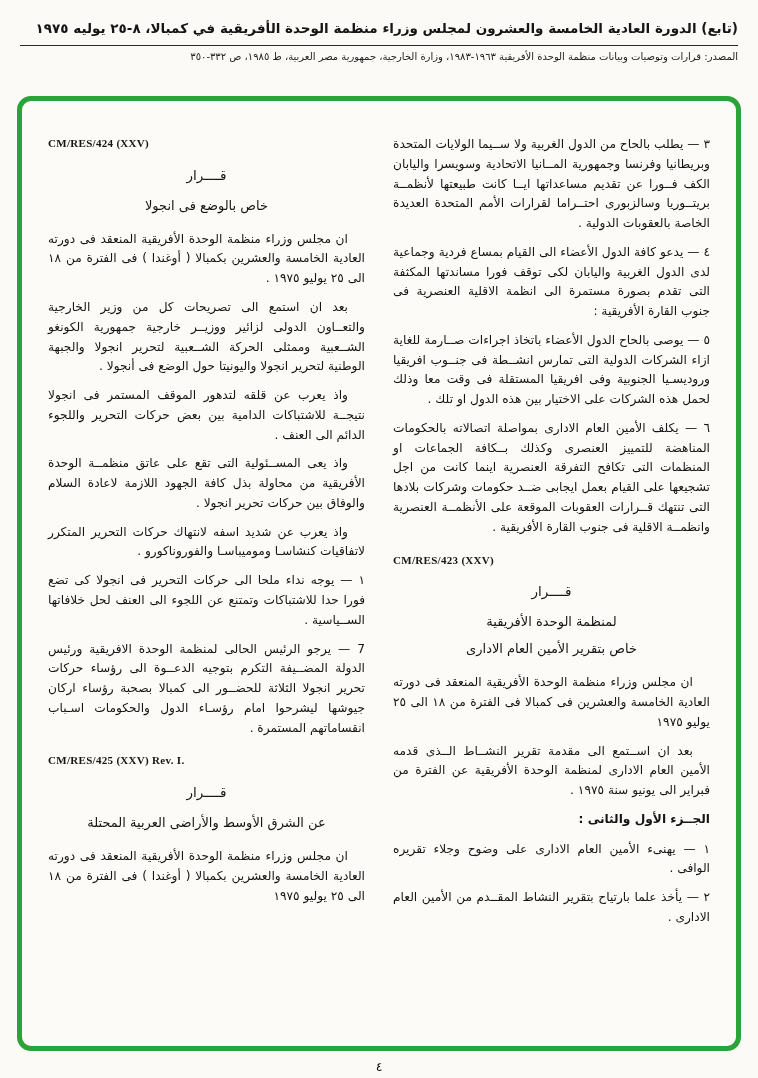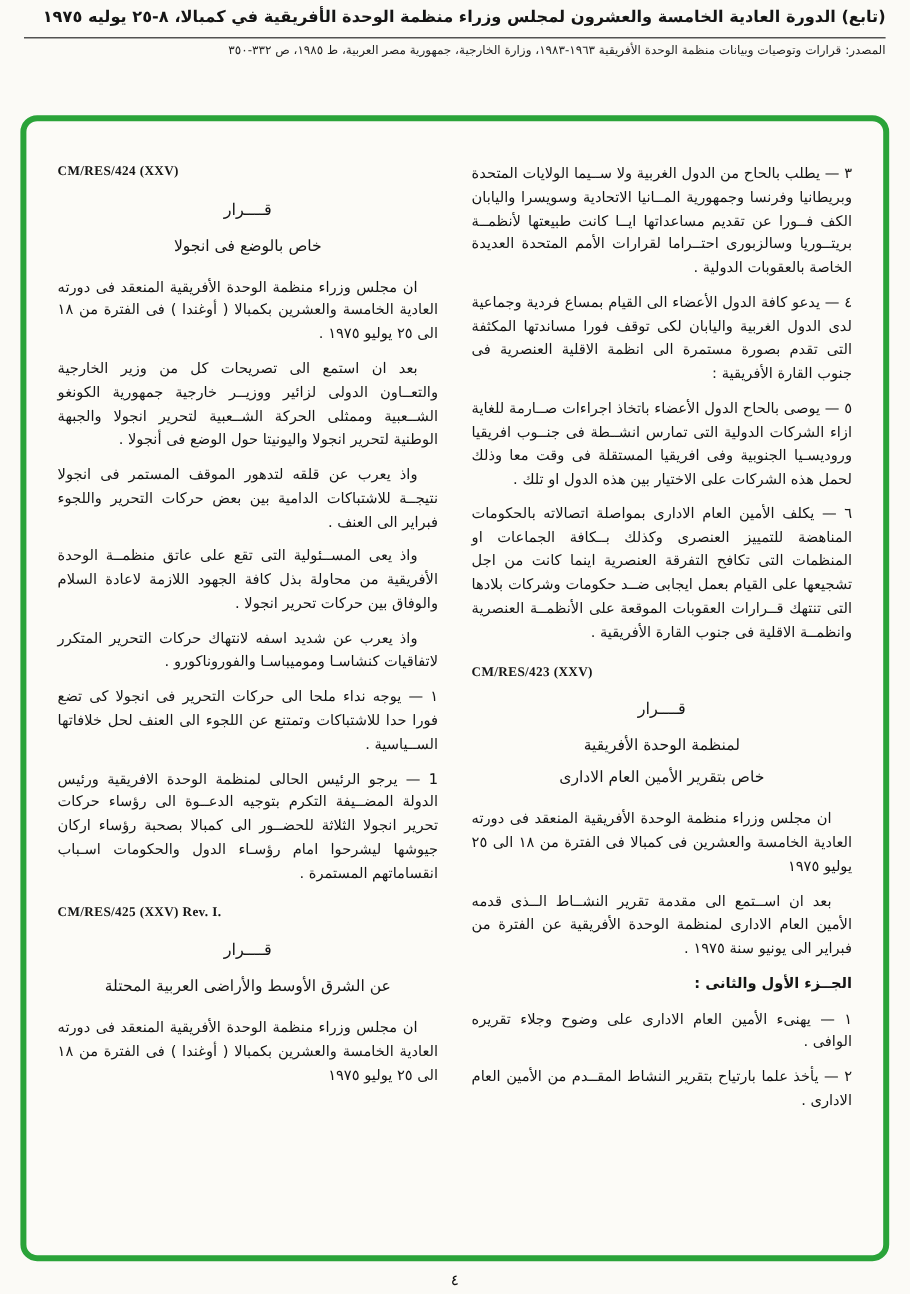--- a/index.html
+++ b/index.html
@@ -6,21 +6,21 @@
   body{
     width:758px;height:1078px;
     background:#fbfaf6;
     font-family:"DejaVu Sans", sans-serif;
     color:#151515;
     overflow:hidden;
   }
   .page{position:relative;width:758px;height:1078px;}
 
   
-  .hdr{direction:rtl;padding:4px 20px 0 20px;}
+  .hdr{direction:rtl;padding:18px 20px 0 20px;}
   .hdr-title{
     font-weight:bold;font-size:13.5px;text-align:right;
     letter-spacing:0.2px;line-height:1.5;
   }
   .hdr-rule{border:0;border-top:1.5px solid #2a2a2a;margin:7px 0 5px;}
   .hdr-source{font-size:10px;text-align:right;color:#222;}
 
   
   .frame{
     position:absolute;left:17px;right:17px;top:96px;bottom:27px;
@@ -92,25 +92,25 @@
         <p class="clause">١ — يهنىء الأمين العام الادارى على وضوح وجلاء تقريره الوافى .</p>
         <p class="clause">٢ — يأخذ علما بارتياح بتقرير النشاط المقــدم من الأمين العام الادارى .</p>
       </section>
 
       <section class="col">
         <p class="ref">CM/RES/424  (XXV)</p>
         <p class="h-center qarar">قــــرار</p>
         <p class="h-center">خاص بالوضع فى انجولا</p>
         <p class="para gap-top">ان مجلس وزراء منظمة الوحدة الأفريقية المنعقد فى دورته العادية الخامسة والعشرين بكمبالا ( أوغندا ) فى الفترة من ١٨ الى ٢٥ يوليو ١٩٧٥ .</p>
         <p class="para">بعد ان استمع الى تصريحات كل من وزير الخارجية والتعــاون الدولى لزائير ووزيــر خارجية جمهورية الكونغو الشــعبية وممثلى الحركة الشــعبية لتحرير انجولا والجبهة الوطنية لتحرير انجولا واليونيتا حول الوضع فى أنجولا .</p>
-        <p class="para">واذ يعرب عن قلقه لتدهور الموقف المستمر فى انجولا نتيجــة للاشتباكات الدامية بين بعض حركات التحرير واللجوء فبراير الى العنف .</p>
+        <p class="para">واذ يعرب عن قلقه لتدهور الموقف المستمر فى انجولا نتيجــة للاشتباكات الدامية بين بعض حركات التحرير واللجوء الدائم الى العنف .</p>
         <p class="para">واذ يعى المســئولية التى تقع على عاتق منظمــة الوحدة الأفريقية من محاولة بذل كافة الجهود اللازمة لاعادة السلام والوفاق بين حركات تحرير انجولا .</p>
         <p class="para">واذ يعرب عن شديد اسفه لانتهاك حركات التحرير المتكرر لاتفاقيات كنشاسـا وموميباسـا والفوروناكورو .</p>
         <p class="clause">١ — يوجه نداء ملحا الى حركات التحرير فى انجولا كى تضع فورا حدا للاشتباكات وتمتنع عن اللجوء الى العنف لحل خلافاتها الســياسية .</p>
-        <p class="clause">1 — يرجو الرئيس الحالى لمنظمة الوحدة الافريقية ورئيس الدولة المضــيفة التكرم بتوجيه الدعــوة الى رؤساء حركات تحرير انجولا الثلاثة للحضــور الى كمبالا بصحبة رؤساء اركان جيوشها ليشرحوا امام رؤسـاء الدول والحكومات اسـباب انقساماتهم المستمرة .</p>
+        <p class="clause">7 — يرجو الرئيس الحالى لمنظمة الوحدة الافريقية ورئيس الدولة المضــيفة التكرم بتوجيه الدعــوة الى رؤساء حركات تحرير انجولا الثلاثة للحضــور الى كمبالا بصحبة رؤساء اركان جيوشها ليشرحوا امام رؤسـاء الدول والحكومات اسـباب انقساماتهم المستمرة .</p>
         <p class="ref gap-top">CM/RES/425  (XXV)  Rev. I.</p>
         <p class="h-center qarar">قــــرار</p>
         <p class="h-center">عن الشرق الأوسط والأراضى العربية المحتلة</p>
         <p class="para gap-top">ان مجلس وزراء منظمة الوحدة الأفريقية المنعقد فى دورته العادية الخامسة والعشرين بكمبالا ( أوغندا ) فى الفترة من ١٨ الى ٢٥ يوليو ١٩٧٥</p>
       </section>
 
     </div>
   </div>
 
   <div class="page-number">٤</div>

